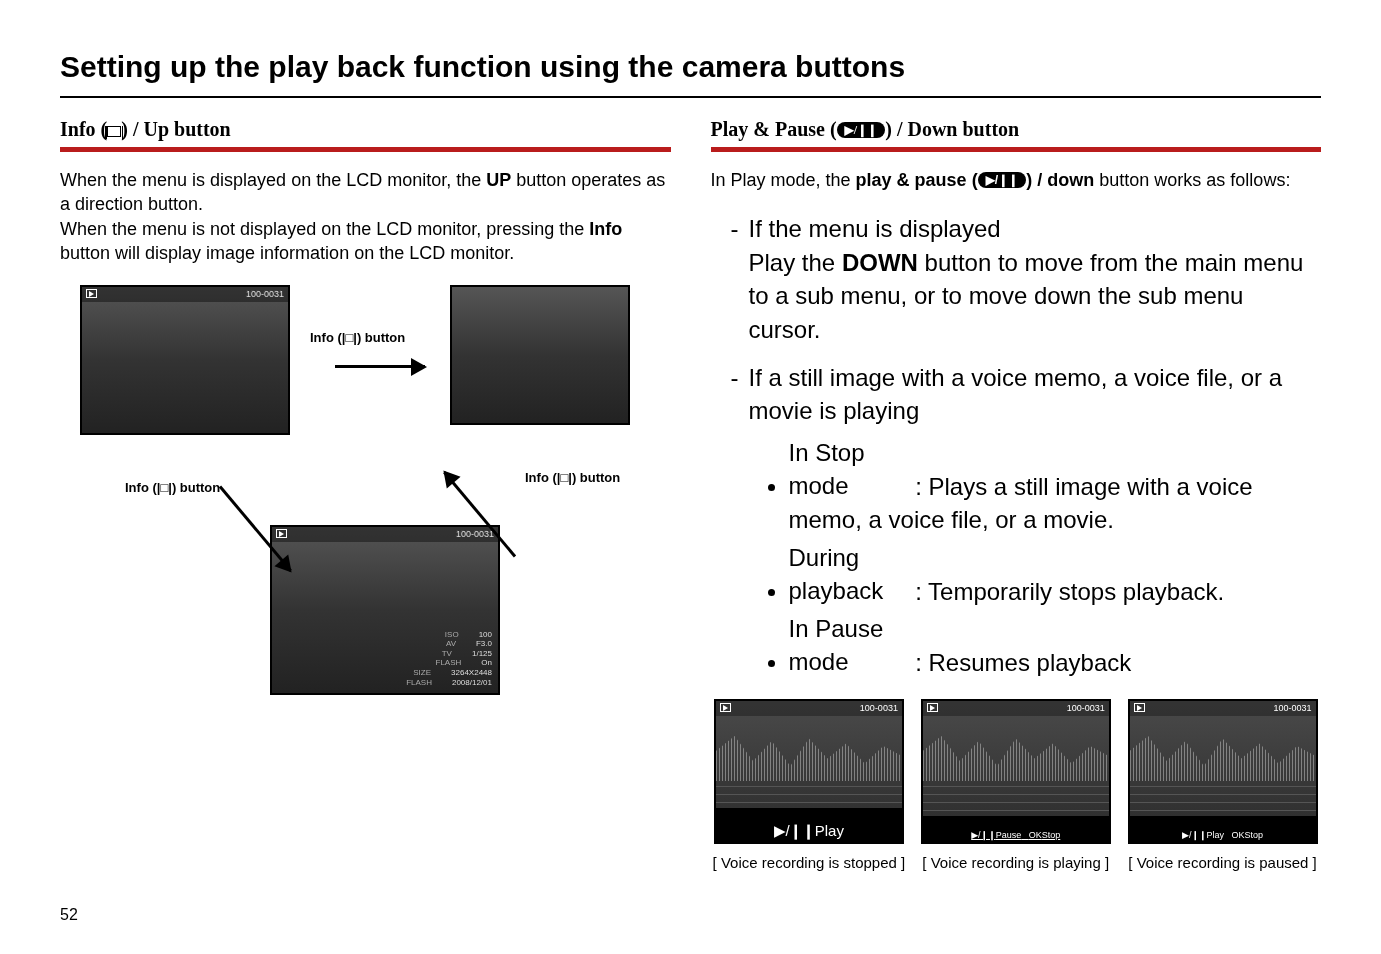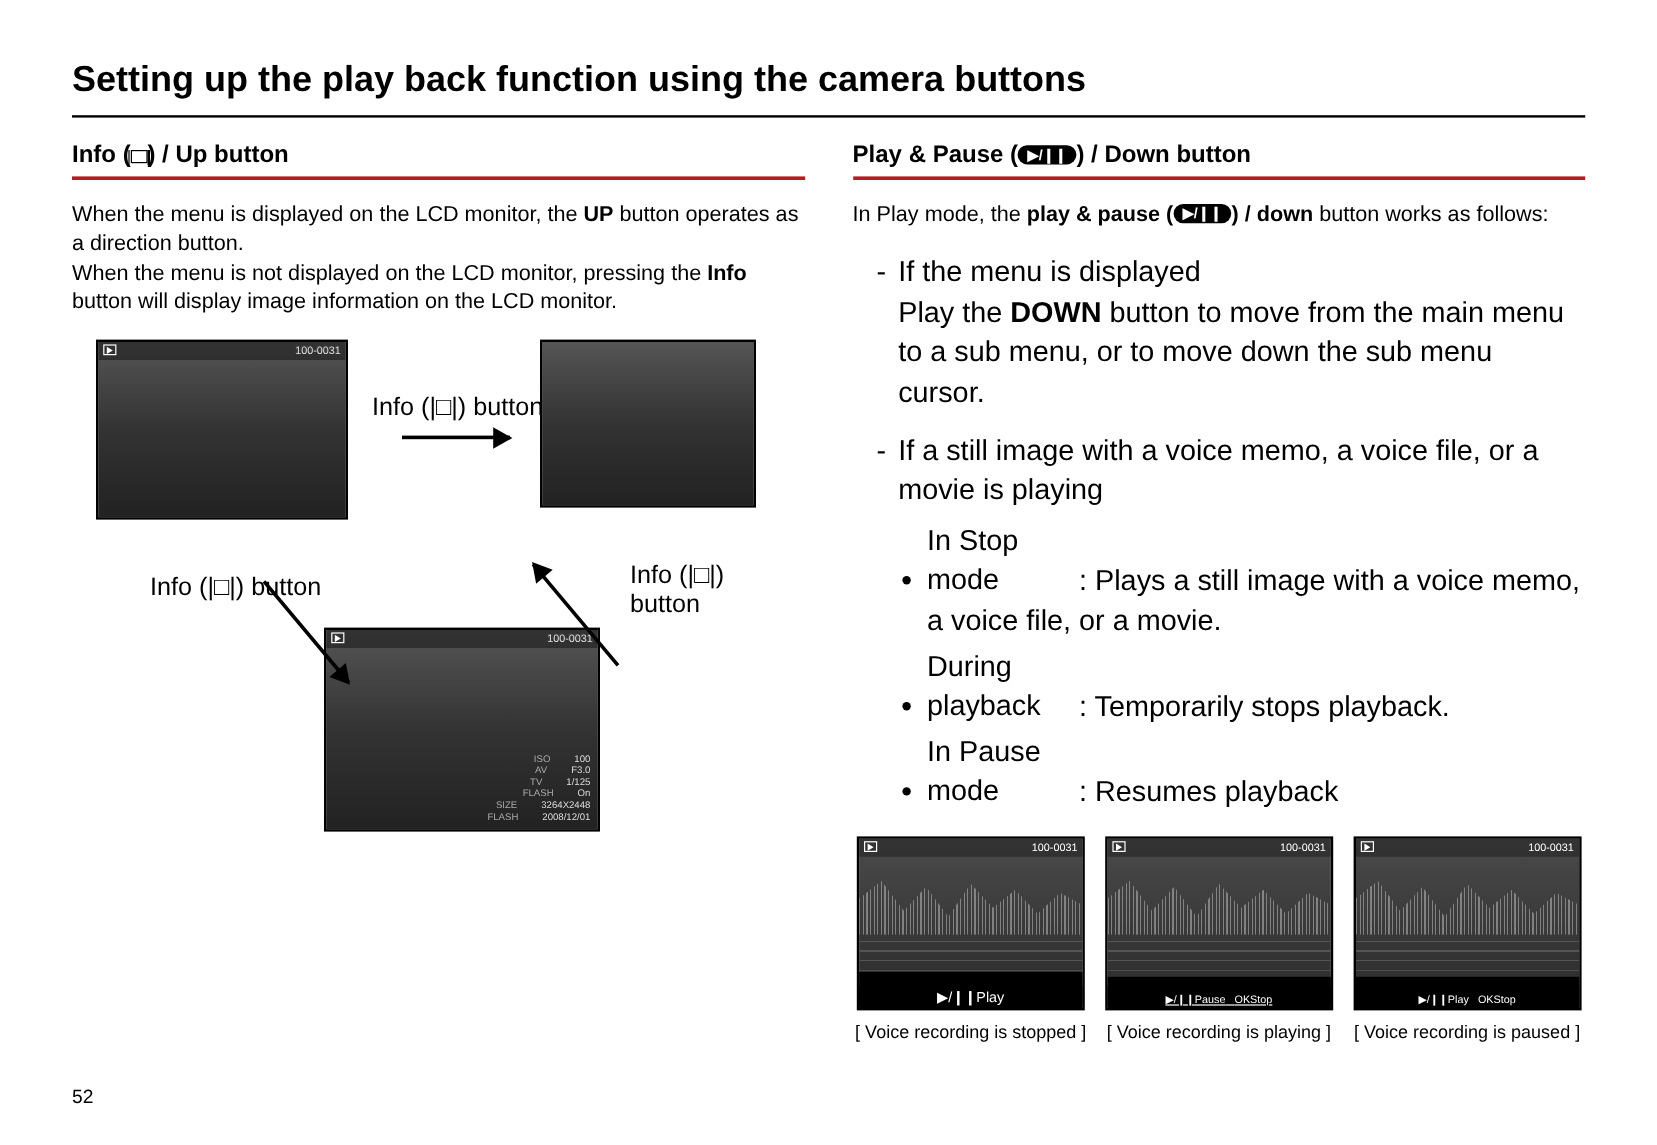--- a/index.html
+++ b/index.html
@@ -24,23 +24,24 @@
   .columns {
     display: flex;
     gap: 40px;
   }
   .col {
     flex: 1;
   }
   h2 {
     font-size: 20px;
     font-weight: bold;
-    border-bottom: 3px solid #b91c1c;
+    border-bottom: 5px solid #b91c1c;
     padding-bottom: 6px;
     margin-bottom: 16px;
+    font-family: Liberation Serif, serif;
   }
   .body-text {
     font-size: 18px;
     line-height: 1.35;
     margin-bottom: 20px;
   }
   .info-diagram {
     position: relative;
     width: 570px;
     height: 440px;
@@ -99,40 +100,41 @@
     position: absolute;
     right: -2px; top: -7px;
     border-left: 16px solid #000;
     border-top: 9px solid transparent;
     border-bottom: 9px solid transparent;
   }
   .diag1 { left: 160px; top: 200px; transform: rotate(50deg); }
   .diag2 { left: 455px; top: 270px; transform: rotate(-130deg); }
   .caption {
     position: absolute;
-    font-size: 21px;
+    font-size: 13px;
+    font-weight: bold;
   }
   .cap1 { left: 250px; top: 45px; }
   .cap2 { left: 65px; top: 195px; }
   .cap3 { left: 465px; top: 185px; }
   .meta-block {
     position: absolute;
     right: 6px;
     bottom: 6px;
     font-size: 8px;
     line-height: 1.2;
     color: #ddd;
     text-align: right;
   }
   .meta-block span.lbl { color: #aaa; margin-right: 20px; }
   
   .dash-list { margin-left: 20px; font-size: 24px; line-height: 1.4; }
   .dash-list > li { list-style: none; position: relative; padding-left: 18px; margin-bottom: 14px; }
   .dash-list > li::before { content: "-"; position: absolute; left: 0; }
-  .bullet-list { margin-left: 24px; margin-top: 8px; }
+  .bullet-list { margin-left: 40px; margin-top: 8px; }
   .bullet-list li { list-style: disc; margin-bottom: 4px; }
   .states-row {
     display: flex;
     gap: 10px;
     margin-top: 20px;
   }
   .state {
     flex: 1;
     display: flex;
     flex-direction: column;
@@ -309,21 +311,21 @@
               <span><span class="icon-play-s"></span></span>
               <span>100-0031</span>
             </div>
           <div class="wave"></div>
           <div class="wave-grid"></div>
           <div class="bottom-strip">
             <span class="status-box">■</span>
             <span class="timecode">00 : 00 : 20</span>
           </div>
           <div class="hint-row" style="bottom:-1px; position:relative; margin-top:-2px;"></div>
-          <div style="position:absolute; bottom:2px; left:0; right:0; text-align:center; font-size:12px; background:#000; padding-top:14px;">
+          <div style="position:absolute; bottom:2px; left:0; right:0; text-align:center; font-size:15px; background:#000; padding-top:14px;">
             <span class="key">▶/❙❙</span><span>Play</span>
           </div>
         </div>
         <div class="state-caption">[ Voice recording is stopped ]</div>
       </div>
 
       <div class="state">
         <div class="lcd-s">
           <div class="topbar">
               <span><span class="icon-play-s"></span></span>

